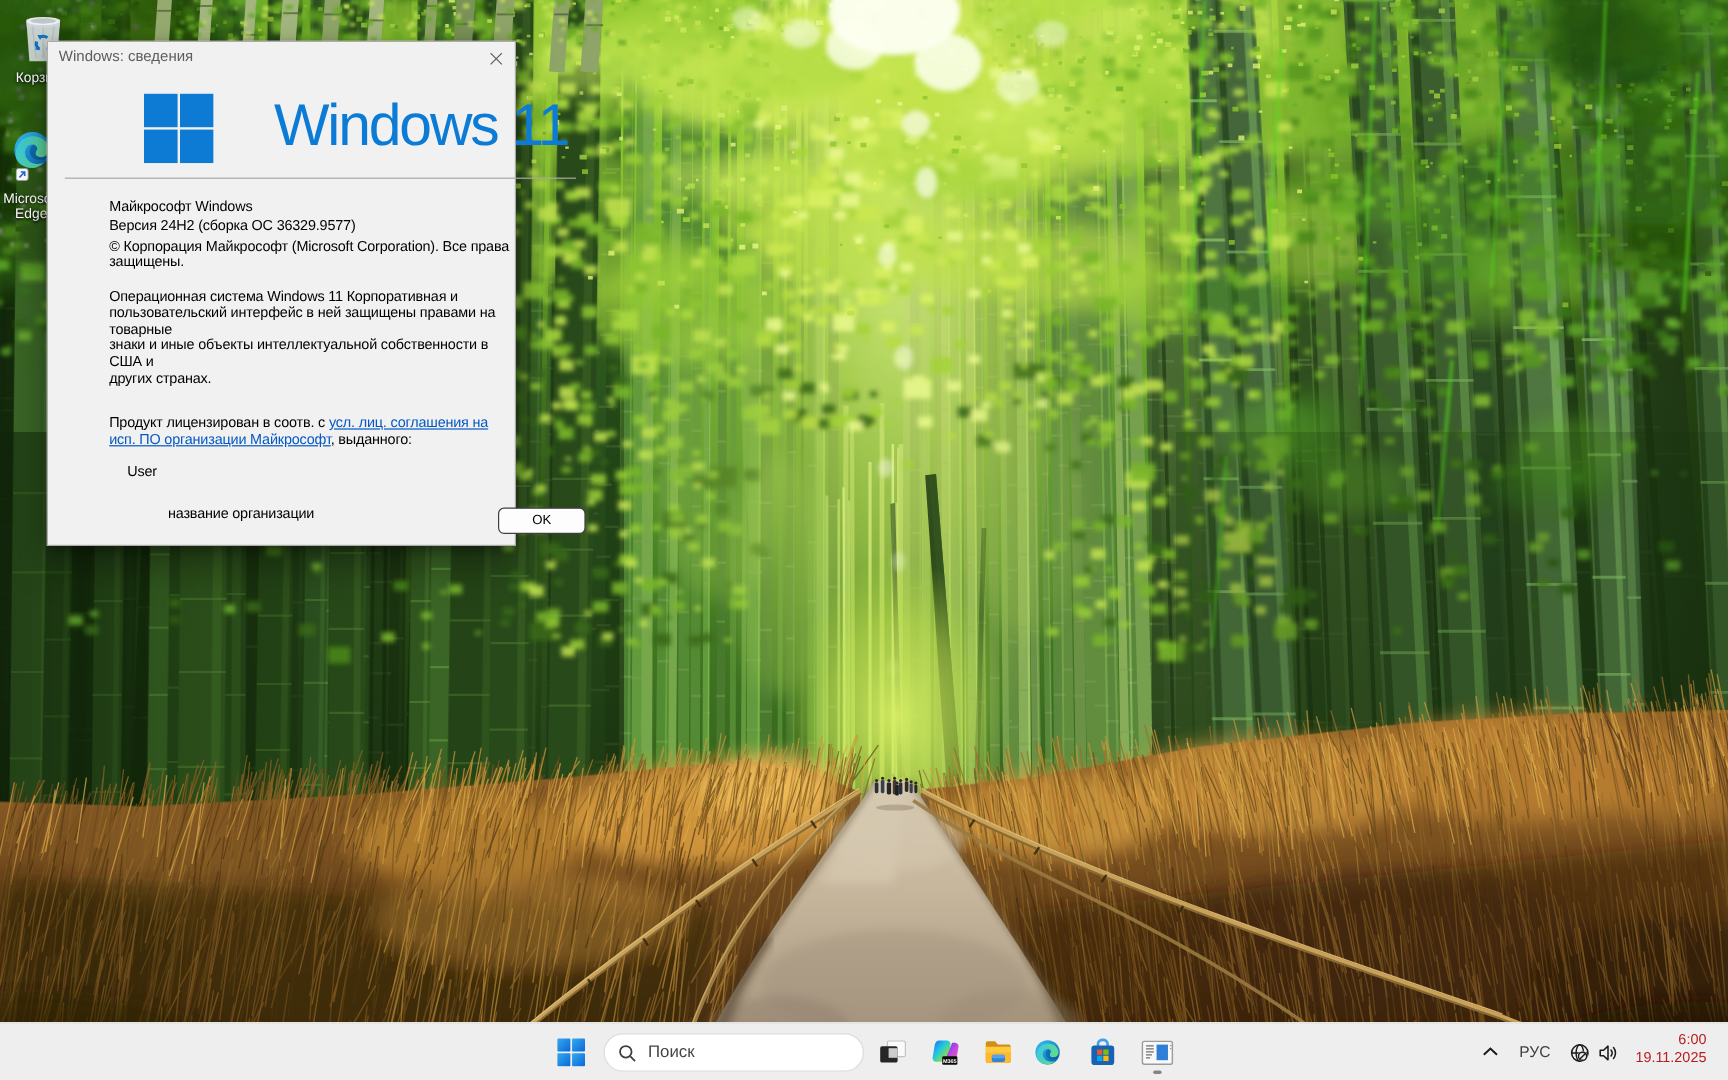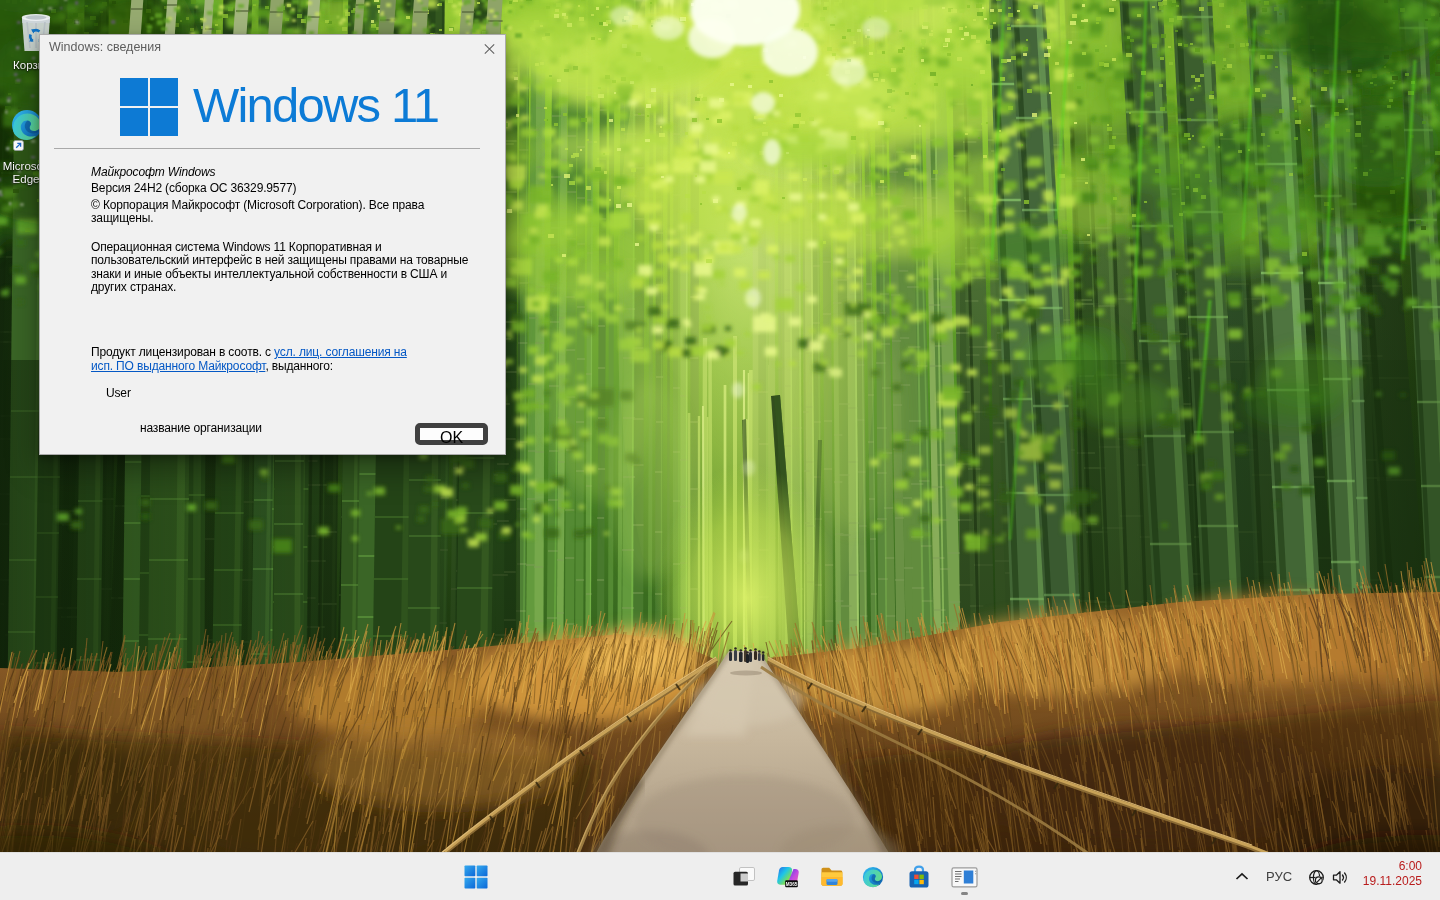--- a/index.html
+++ b/index.html
@@ -1,26 +1,26 @@
 <!DOCTYPE html>
 <html><head><meta charset="utf-8">
 <style>
 html,body{margin:0;padding:0;width:1440px;height:900px;overflow:hidden;}
 body{font-family:"Liberation Sans",sans-serif;position:relative;background:#2a4a1a;}
 #wall{position:absolute;left:0;top:0;width:1440px;height:900px;}
 .icolbl{position:absolute;color:#fff;font-size:11.5px;text-align:center;line-height:13px;
  text-shadow:0 1px 2px rgba(0,0,0,.85),0 0 3px rgba(0,0,0,.6);}
-#dlg{position:absolute;left:39px;top:34px;width:467px;height:421px;background:#f1f1f1;
+#dlg{position:absolute;left:39px;top:34px;width:391px;height:421px;background:#f1f1f1;
  border:1px solid #ababab;box-sizing:border-box;box-shadow:0 14px 30px rgba(0,0,0,.38),0 3px 8px rgba(0,0,0,.28);}
 #dlgtitle{position:absolute;left:9px;top:4.5px;font-size:12.5px;color:#5d5d5d;}
 #dlgx{position:absolute;right:8px;top:6px;width:15px;height:15px;}
 #sep{position:absolute;left:14px;top:113px;width:426px;height:1px;background:#a9a9a9;}
 .dt{position:absolute;left:51px;font-size:12px;color:#000;line-height:13.6px;letter-spacing:-0.15px;}
 #okbtn{position:absolute;left:375px;top:388px;width:73px;height:22px;background:#fdfdfd;
- border:5px solid #404040;border-radius:5px;box-sizing:border-box;font-size:16px;color:#000;
+ border:1px solid #404040;border-radius:5px;box-sizing:border-box;font-size:11px;color:#000;
  text-align:center;line-height:20px;}
 a.lnk{color:#0458c5;text-decoration:underline;}
 #taskbar{position:absolute;left:0;top:852px;width:1440px;height:48px;background:#eeeeee;border-top:1px solid #e0e0e0;box-sizing:border-box;}
 #search{position:absolute;left:503px;top:8px;width:217px;height:32px;background:#ffffff;
  border:1px solid #dcdcdc;border-radius:17px;box-sizing:border-box;}
 #search span{position:absolute;left:36px;top:6px;font-size:14px;color:#454545;}
 .tbi{position:absolute;top:12px;width:24px;height:24px;}
 .trayt{position:absolute;font-size:12px;color:#404040;}
 #clock{position:absolute;right:18px;top:6px;text-align:right;font-size:12px;color:#b91c1c;line-height:15px;}
 </style></head>
@@ -900,32 +900,32 @@
       <path d="M3 3.5 L13 13.5 M13 3.5 L3 13.5" stroke="#5f5f5f" stroke-width="1.1"></path>
     </svg>
  <svg style="position:absolute;left:80px;top:43px" width="58" height="58" viewBox="0 0 58 58">
   <g fill="#0d7ad4">
    <rect x="0" y="0" width="28" height="28"></rect>
         <rect x="30" y="0" width="28" height="28"></rect>
    <rect x="0" y="30" width="28" height="28"></rect>
         <rect x="30" y="30" width="28" height="28"></rect>
   </g>
  </svg>
- <div style="position:absolute;left:153px;top:42px;width:290px;font-size:49px;color:#0c7bd6;letter-spacing:-1.8px;">Windows&nbsp;11</div>
+ <div style="position:absolute;left:166px;top:42px;width:290px;font-size:49px;color:#0c7bd6;letter-spacing:-1.8px;text-align:center;">Windows&nbsp;11</div>
  <div id="sep"></div>
- <div class="dt" style="top:131px;font-style:italic;">Майкрософт Windows</div>
+ <div class="dt" style="top:131px;">Майкрософт Windows</div>
  <div class="dt" style="top:147px;">Версия 24H2 (сборка ОС 36329.9577)</div>
  <div class="dt" style="top:163.5px;">© Корпорация Майкрософт (Microsoft Corporation). Все права<br>
 защищены.</div>
  <div class="dt" style="top:205.7px;">Операционная система Windows 11 Корпоративная и<br>
 пользовательский интерфейс в ней защищены правами на товарные<br>
 знаки и иные объекты интеллектуальной собственности в США и<br>
 других странах.</div>
  <div class="dt" style="top:311px;">Продукт лицензирован в соотв. с <a class="lnk">усл. лиц. соглашения на</a><br>
-<a class="lnk">исп. ПО выданного Майкрософт</a>, выданного:</div>
+<a class="lnk">исп. ПО организации Майкрософт</a>, выданного:</div>
  <div class="dt" style="left:66px;top:351.9px;">User</div>
  <div class="dt" style="left:66px;top:387px;margin-left:34px;">название организации</div>
  <div id="okbtn">OK</div>
 </div>
 
 <div id="taskbar">
 
  <svg class="tbi" style="left:464px" viewBox="0 0 24 24">
   <defs>
         <linearGradient id="st" x1="0" y1="0" x2="1" y2="1">
@@ -933,20 +933,27 @@
           <stop offset="1" stop-color="#0b67d8"></stop>
         </linearGradient>
       </defs>
   <g fill="url(#st)">
    <rect x="0.5" y="0.5" width="10.8" height="10.8" rx="0.8"></rect>
         <rect x="12.7" y="0.5" width="10.8" height="10.8" rx="0.8"></rect>
    <rect x="0.5" y="12.7" width="10.8" height="10.8" rx="0.8"></rect>
         <rect x="12.7" y="12.7" width="10.8" height="10.8" rx="0.8"></rect>
   </g>
  </svg>
+ <div id="search">
+  <svg style="position:absolute;left:11px;top:8px" width="16" height="16" viewBox="0 0 16 16">
+   <circle cx="6.5" cy="6.5" r="4.8" fill="none" stroke="#3d3d3d" stroke-width="1.5"></circle>
+   <path d="M10.3 10.3 L14.2 14.2" stroke="#3d3d3d" stroke-width="1.5"></path>
+  </svg>
+  <span>Поиск</span>
+ </div>
 
  <svg class="tbi" style="left:732px" viewBox="0 0 24 24">
   <rect x="7.5" y="2.5" width="15" height="13" rx="1.4" fill="#fafafa" stroke="#c2c2c2" stroke-width="1"></rect>
   <rect x="1.5" y="6.8" width="14.5" height="13.7" rx="1.6" fill="#262626"></rect>
   <rect x="8.5" y="8.5" width="7.5" height="8" fill="#cdcdcd"></rect>
  </svg>
 
  <svg class="tbi" style="left:776px" viewBox="0 0 24 24">
   <defs>
    <linearGradient id="cp1" x1="0" y1="0" x2="1" y2="1">

